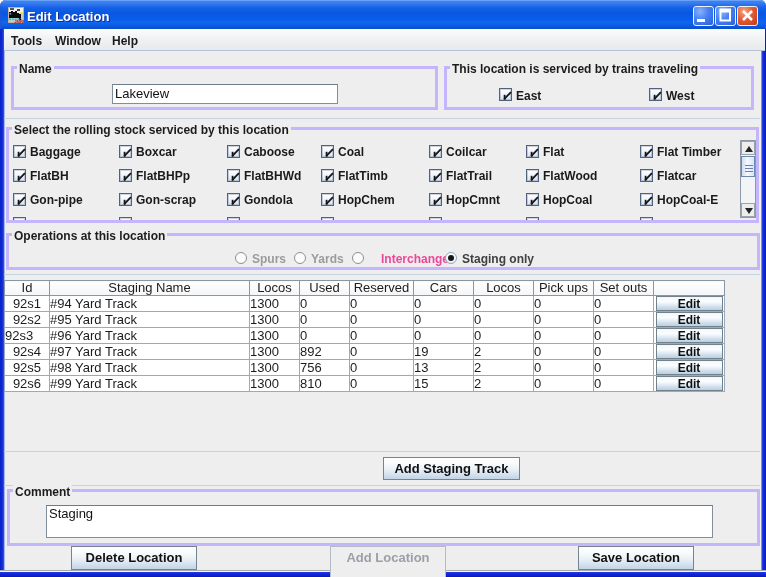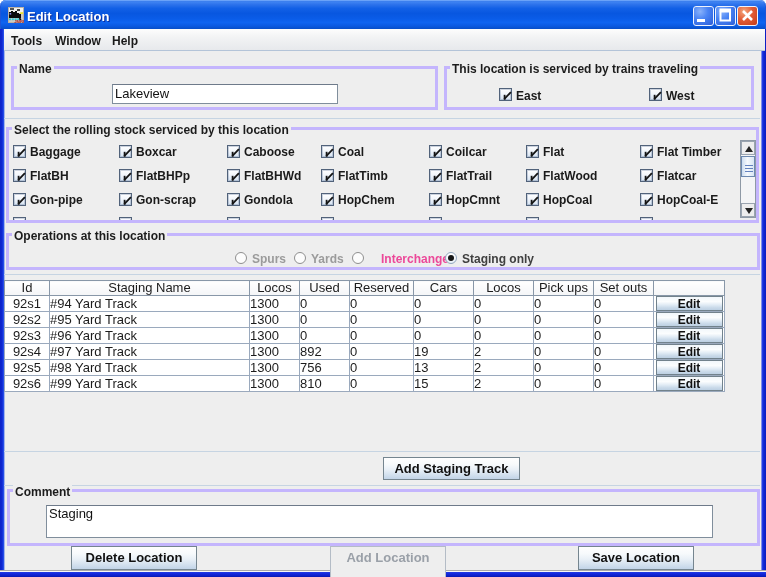--- a/index.html
+++ b/index.html
@@ -401,21 +401,21 @@
           <td>0</td>
           <td>0</td>
           <td>0</td>
           <td>0</td>
           <td>0</td>
           <td>
             <span class="editbtn">Edit</span>
           </td>
         </tr>
     <tr>
-          <td style="text-align:center; padding:0;">92s3</td>
+          <td style="text-align:left; padding:0;">92s3</td>
           <td>#96 Yard Track</td>
           <td>1300</td>
           <td>0</td>
           <td>0</td>
           <td>0</td>
           <td>0</td>
           <td>0</td>
           <td>0</td>
           <td>
             <span class="editbtn">Edit</span>

